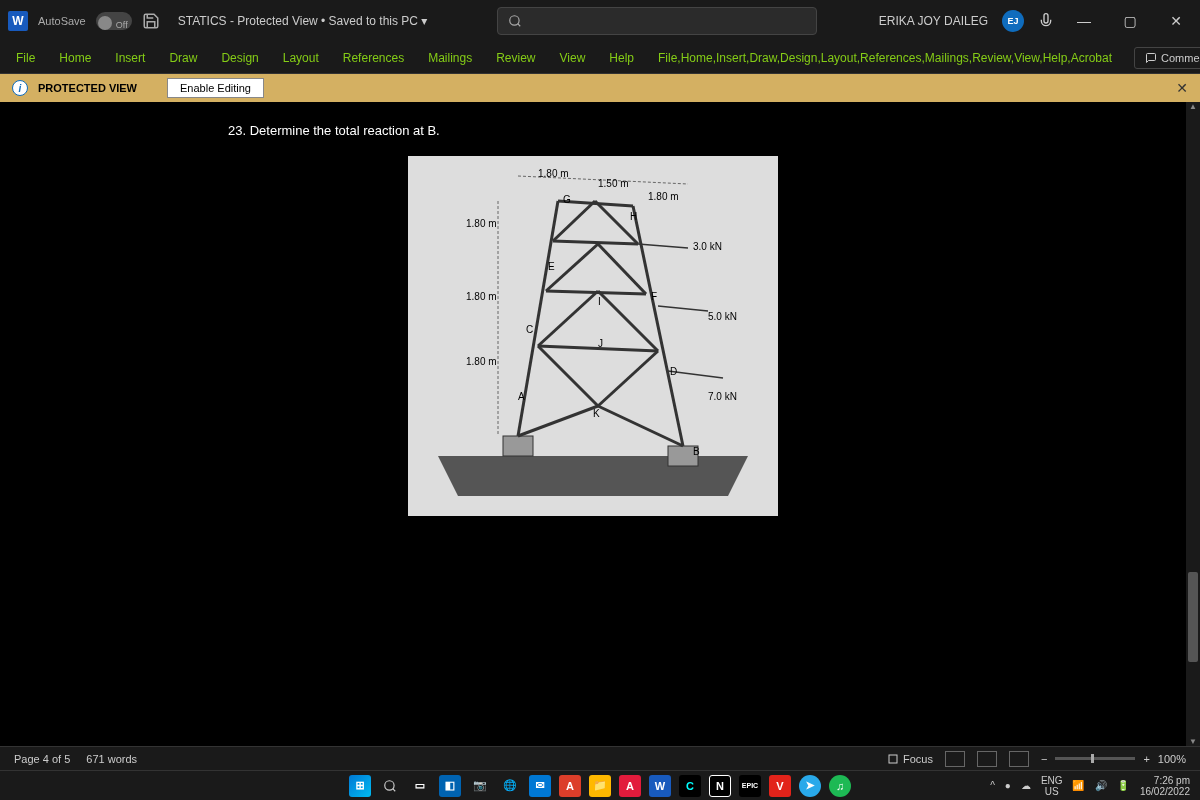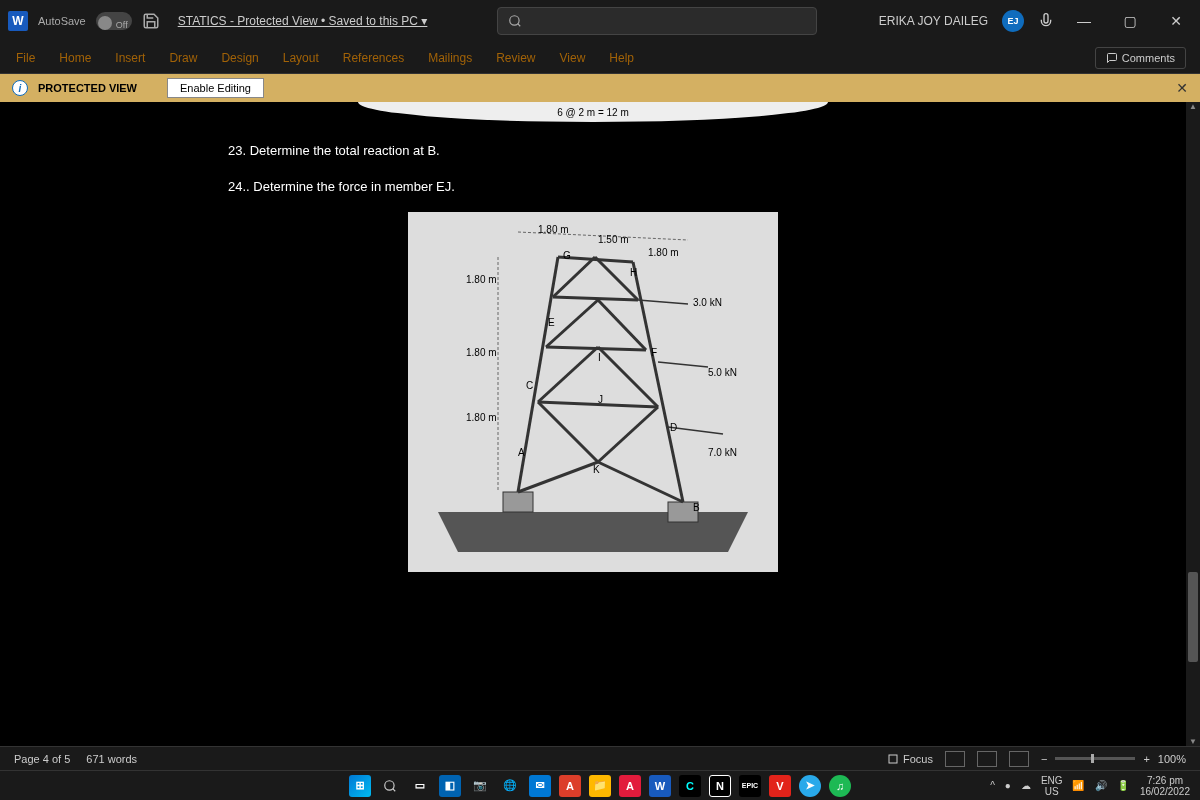--- a/index.html
+++ b/index.html
@@ -6,31 +6,31 @@
 body { width: 1200px; height: 800px; background: #1a1a1a; color: #fff; overflow: hidden; position: relative; }
 
 
 .titlebar { height: 42px; background: #1a1a1a; display: flex; align-items: center; padding: 0 8px; gap: 10px; }
 .word-icon { width: 20px; height: 20px; background: #185abd; color: #fff; display: flex; align-items: center; justify-content: center; font-size: 12px; font-weight: bold; border-radius: 2px; }
 .autosave-label { font-size: 11px; color: #aaa; }
 .toggle { width: 36px; height: 18px; background: #444; border-radius: 9px; position: relative; display: flex; align-items: flex-end; }
 .toggle-knob { width: 14px; height: 14px; background: #888; border-radius: 50%; margin-left: 2px; }
 .toggle-text { font-size: 9px; color: #aaa; position: absolute; right: 4px; }
 .save-icon { width: 18px; height: 18px; color: #aaa; }
-.doc-title { font-size: 12px; color: #ccc; margin-left: 8px; text-decoration: underline; }
+.doc-title { font-size: 12px; color: #ccc; margin-left: 8px; }
 .search-box { margin-left: 60px; width: 320px; height: 28px; background: #2b2b2b; border: 1px solid #444; border-radius: 4px; display: flex; align-items: center; padding: 0 10px; gap: 8px; }
 .search-box input { background: transparent; border: none; color: #ccc; font-size: 12px; outline: none; flex: 1; }
 .titlebar-right { margin-left: auto; display: flex; align-items: center; gap: 14px; }
 .user-name { font-size: 12px; color: #ccc; }
 .user-badge { width: 22px; height: 22px; background: #0f6cbd; border-radius: 50%; display: flex; align-items: center; justify-content: center; font-size: 9px; font-weight: bold; }
 .win-btn { width: 32px; height: 32px; display: flex; align-items: center; justify-content: center; color: #ccc; font-size: 14px; }
 
 
 .ribbon { height: 32px; background: #1a1a1a; display: flex; align-items: center; padding: 0 14px; gap: 20px; border-bottom: 1px solid #333; }
-.ribbon-tab { font-size: 12px; color: #a16207; padding: 6px 2px; cursor: pointer; }
+.ribbon-tab { font-size: 12px; color: #84cc16; padding: 6px 2px; cursor: pointer; }
 .ribbon-right { margin-left: auto; display: flex; gap: 8px; }
 .comments-btn, .share-btn { font-size: 11px; color: #ccc; border: 1px solid #444; padding: 4px 10px; border-radius: 3px; display: flex; align-items: center; gap: 4px; }
 
 
 .protected-bar { height: 28px; background: #d4b062; display: flex; align-items: center; padding: 0 12px; gap: 10px; color: #000; font-size: 11px; }
 .info-icon { width: 16px; height: 16px; background: #fff; border: 1px solid #0f6cbd; border-radius: 50%; display: flex; align-items: center; justify-content: center; color: #0f6cbd; font-size: 10px; font-weight: bold; font-style: italic; }
 .protected-label { font-weight: 600; }
 .protected-msg { text-decoration: underline; }
 .enable-btn { background: #fff; border: 1px solid #888; padding: 3px 12px; font-size: 11px; margin-left: 20px; }
 .close-x { margin-left: auto; color: #333; font-size: 14px; cursor: pointer; }
@@ -106,46 +106,43 @@
   <span class="ribbon-tab">Home</span>
   <span class="ribbon-tab">Insert</span>
   <span class="ribbon-tab">Draw</span>
   <span class="ribbon-tab">Design</span>
   <span class="ribbon-tab">Layout</span>
   <span class="ribbon-tab">References</span>
   <span class="ribbon-tab">Mailings</span>
   <span class="ribbon-tab">Review</span>
   <span class="ribbon-tab">View</span>
   <span class="ribbon-tab">Help</span>
+  <span class="ribbon-tab">File,Home,Insert,Draw,Design,Layout,References,Mailings,Review,View,Help,Acrobat</span>
   <div class="ribbon-right">
     <div class="comments-btn">
       <svg width="12" height="12" viewBox="0 0 24 24" fill="none" stroke="currentColor" stroke-width="2">
           <path d="M21 15a2 2 0 01-2 2H7l-4 4V5a2 2 0 012-2h14a2 2 0 012 2z"></path>
         </svg>
       <span>Comments</span>
     </div>
 
   </div>
 </div>
 
 <div class="protected-bar">
   <div class="info-icon">i</div>
   <span class="protected-label">PROTECTED VIEW</span>
   <button class="enable-btn">Enable Editing</button>
   <span class="close-x">✕</span>
 </div>
 
 <div class="doc-area">
   <div class="page">
-    <div class="fig-strip">
-      <span>6 @ 2 m = 12 m</span>
-    </div>
     <div class="doc-text">
       <p>23. Determine the total reaction at B.</p>
-      <p>24.. Determine the force in member EJ.</p>
     </div>
 
     <div class="figure2">
       <svg class="truss" viewBox="0 0 370 360">
 
         <polygon points="30,300 340,300 320,340 50,340" fill="#555"></polygon>
 
         <rect x="95" y="280" width="30" height="20" fill="#999" stroke="#333"></rect>
         <rect x="260" y="290" width="30" height="20" fill="#999" stroke="#333"></rect>
 
@@ -260,18 +257,18 @@
     <span>^</span>
     <span>●</span>
     <span>☁</span>
     <div style="text-align:center;line-height:1.1">
       <div>ENG</div>
       <div>US</div>
     </div>
     <span>📶</span>
     <span>🔊</span>
     <span>🔋</span>
-    <div style="text-align:center;line-height:1.1">
+    <div style="text-align:right;line-height:1.1">
       <div>7:26 pm</div>
       <div>16/02/2022</div>
     </div>
   </div>
 </div>
 
 </body></html>

